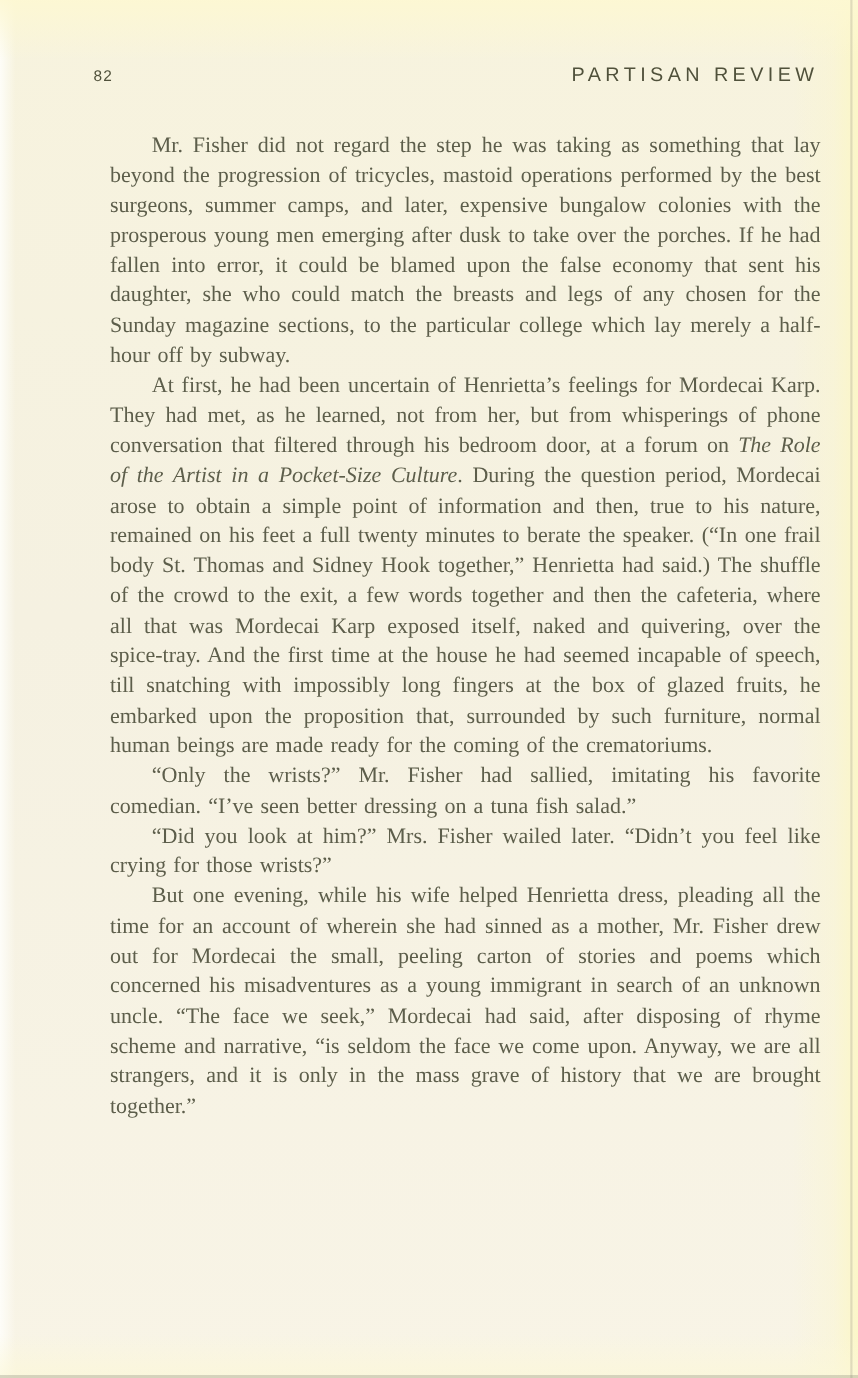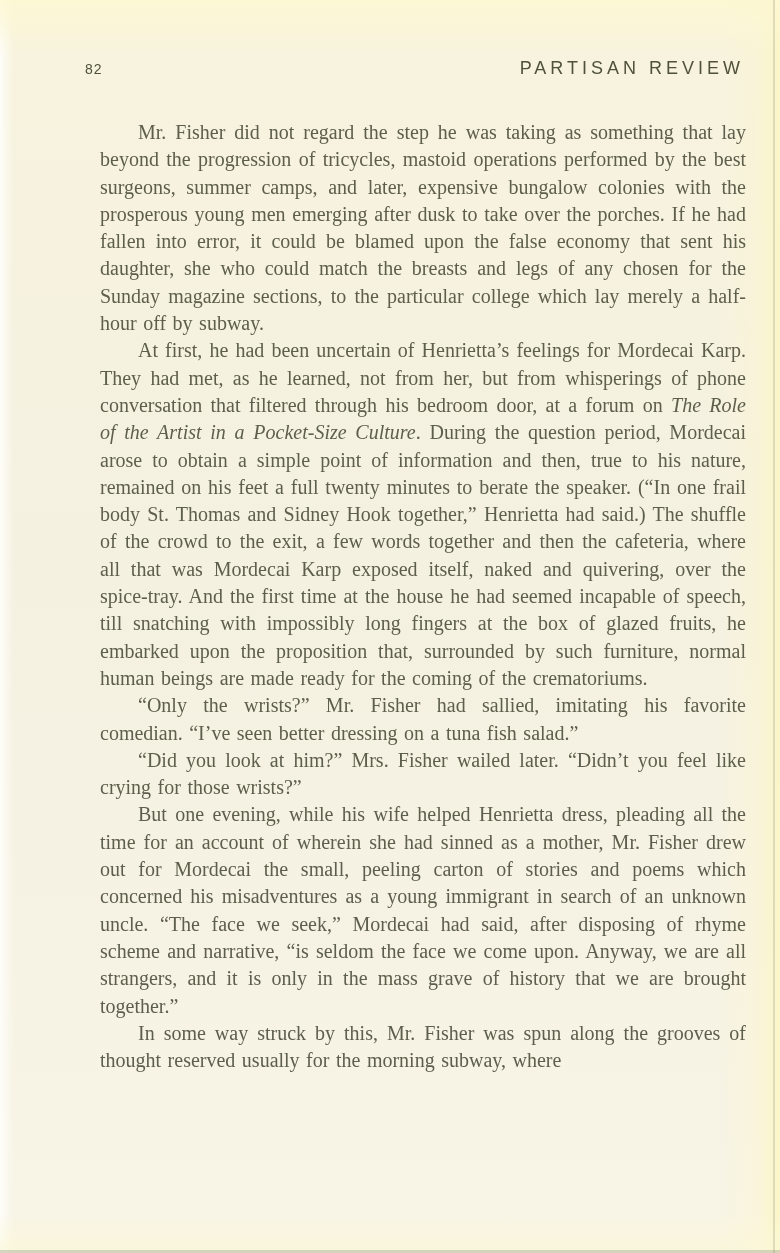--- a/index.html
+++ b/index.html
@@ -88,19 +88,18 @@
     <span class="folio">82</span>
     <span class="journal-name">PARTISAN REVIEW</span>
   </div>
 
   <div class="text-block">
     <p>Mr. Fisher did not regard the step he was taking as something that lay beyond the progression of tricycles, mastoid operations performed by the best surgeons, summer camps, and later, expensive bungalow colonies with the prosperous young men emerging after dusk to take over the porches. If he had fallen into error, it could be blamed upon the false economy that sent his daughter, she who could match the breasts and legs of any chosen for the Sunday magazine sections, to the particular college which lay merely a half-hour off by subway.</p>
     <p><span>At first, he had been uncertain of Henrietta’s feelings for Mordecai Karp. They had met, as he learned, not from her, but from whisperings of phone conversation that filtered through his bedroom door, at a forum on </span><span class="book-title">The Role of the Artist in a Pocket-Size Culture</span><span>. During the question period, Mordecai arose to obtain a simple point of information and then, true to his nature, remained on his feet a full twenty minutes to berate the speaker. (“In one frail body St. Thomas and Sidney Hook together,” Henrietta had said.) The shuffle of the crowd to the exit, a few words together and then the cafeteria, where all that was Mordecai Karp exposed itself, naked and quivering, over the spice-tray. And the first time at the house he had seemed incapable of speech, till snatching with impossibly long fingers at the box of glazed fruits, he embarked upon the proposition that, surrounded by such furniture, normal human beings are made ready for the coming of the crematoriums.</span></p>
     <p>“Only the wrists?” Mr. Fisher had sallied, imitating his favorite comedian. “I’ve seen better dressing on a tuna fish salad.”</p>
     <p>“Did you look at him?” Mrs. Fisher wailed later. “Didn’t you feel like crying for those wrists?”</p>
     <p>But one evening, while his wife helped Henrietta dress, pleading all the time for an account of wherein she had sinned as a mother, Mr. Fisher drew out for Mordecai the small, peeling carton of stories and poems which concerned his misadventures as a young immigrant in search of an unknown uncle. “The face we seek,” Mordecai had said, after disposing of rhyme scheme and narrative, “is seldom the face we come upon. Anyway, we are all strangers, and it is only in the mass grave of history that we are brought together.”</p>
-    <p>In some way struck by this, Mr. Fisher was spun along the grooves of thought reserved usually for the morning subway, where</p>
   </div>
 
   <div class="edge-line-right"></div>
   <div class="edge-line-bottom"></div>
 
 </div>
 
 </body></html>

